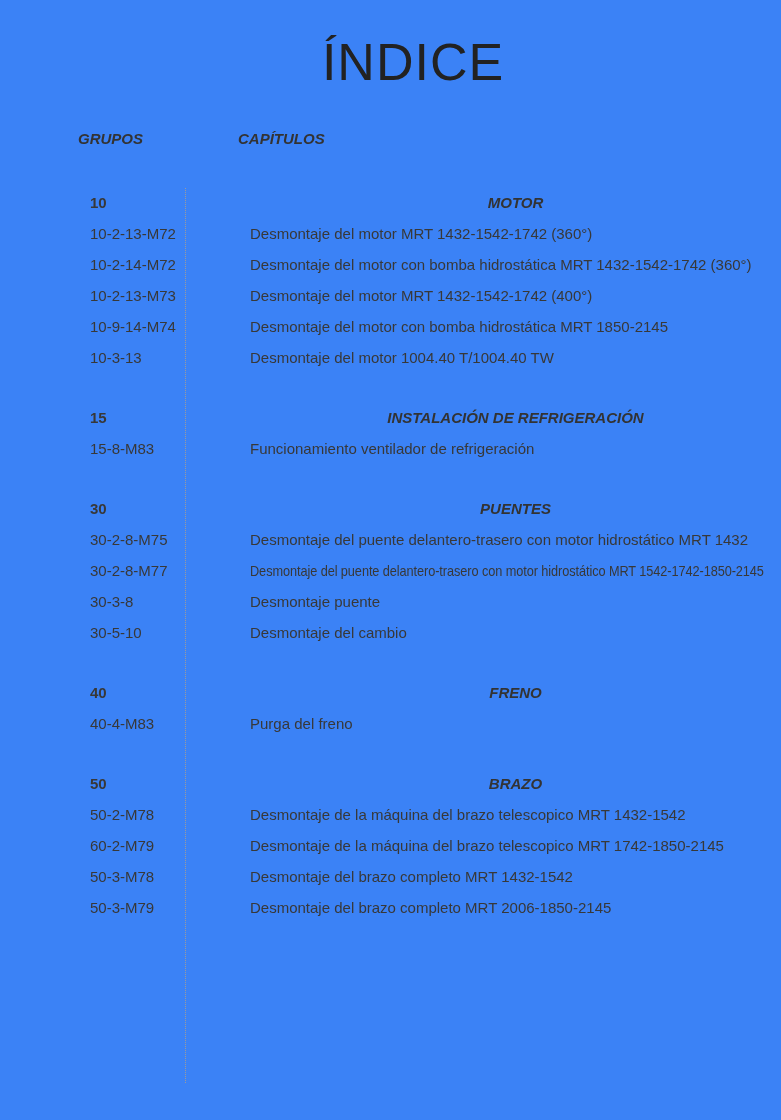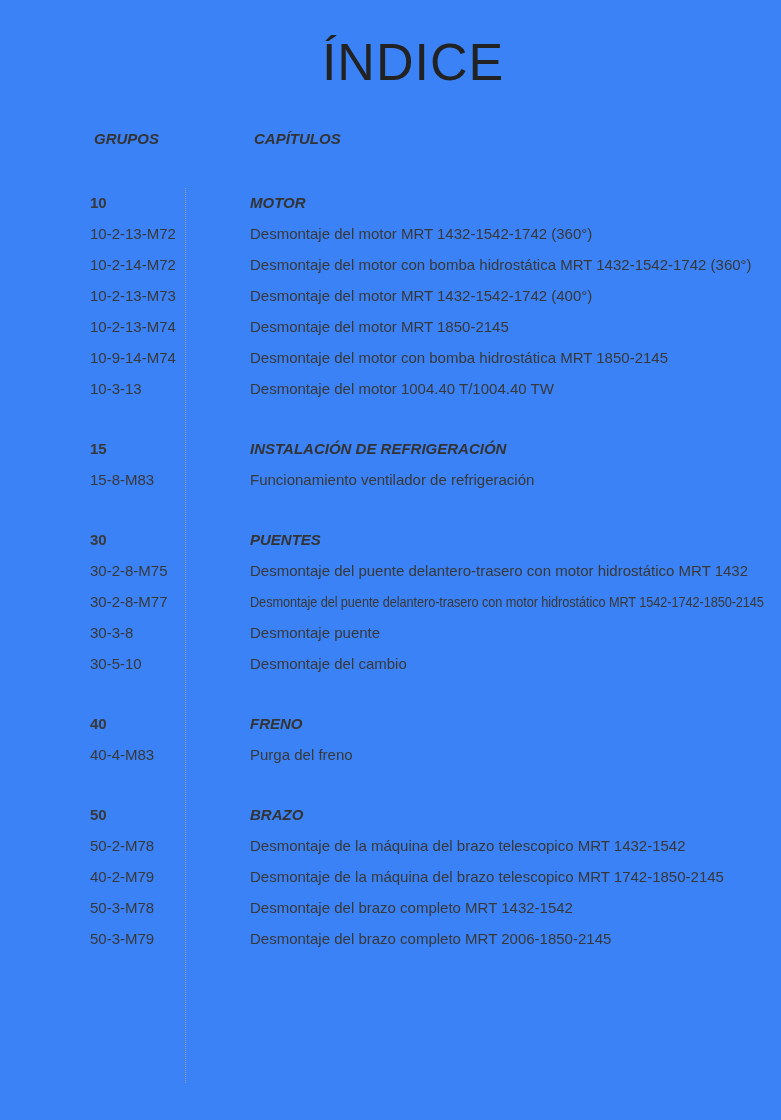--- a/index.html
+++ b/index.html
@@ -22,21 +22,21 @@
     text-align: center;
     font-size: 52px;
     font-weight: 400;
     letter-spacing: 1px;
     line-height: 1;
     color: #222222;
   }
   .col-headers {
     position: absolute;
     top: 130px;
-    left: 16px;
+    left: 0;
     right: 0;
     display: flex;
     font-size: 15px;
     font-weight: bold;
     font-style: italic;
     color: #333333;
   }
   .col-headers .h-groups { width: 160px; margin-left: 78px; }
   .col-headers .h-chapters { flex: 1; }
   .divider {
@@ -65,21 +65,21 @@
     width: 160px;
     margin-left: 78px;
     flex-shrink: 0;
     white-space: nowrap;
   }
   .chapter {
     flex: 1;
     white-space: nowrap;
   }
   .group-no { font-weight: bold; }
-  .section-title { font-weight: bold; font-style: italic; color: #333333; }
+  .section-title { font-weight: bold; font-style: italic; color: #333333; text-align: center; }
   .chapter .inner { display: inline-block; }
   .condensed .inner {
     transform: scaleX(0.85);
     transform-origin: left center;
     letter-spacing: -0.1px;
   }
 </style>
 </head>
 <body>
 
@@ -105,24 +105,20 @@
         <span class="code">10-2-13-M72</span>
         <span class="chapter"><span class="inner">Desmontaje del motor MRT 1432-1542-1742 (360°)</span></span>
       </div>
       <div class="row">
         <span class="code">10-2-14-M72</span>
         <span class="chapter"><span class="inner">Desmontaje del motor con bomba hidrostática MRT 1432-1542-1742 (360°)</span></span>
       </div>
       <div class="row">
         <span class="code">10-2-13-M73</span>
         <span class="chapter"><span class="inner">Desmontaje del motor MRT 1432-1542-1742 (400°)</span></span>
-      </div>
-      <div class="row">
-        <span class="code">10-2-13-M74</span>
-        <span class="chapter"><span class="inner">Desmontaje del motor MRT 1850-2145</span></span>
       </div>
       <div class="row">
         <span class="code">10-9-14-M74</span>
         <span class="chapter"><span class="inner">Desmontaje del motor con bomba hidrostática MRT 1850-2145</span></span>
       </div>
       <div class="row">
         <span class="code">10-3-13</span>
         <span class="chapter"><span class="inner">Desmontaje del motor 1004.40 T/1004.40 TW</span></span>
       </div>
     </div>
@@ -175,21 +171,21 @@
     <div class="section">
       <div class="row">
         <span class="code group-no">50</span>
         <span class="chapter section-title">BRAZO</span>
       </div>
       <div class="row">
         <span class="code">50-2-M78</span>
         <span class="chapter"><span class="inner">Desmontaje de la máquina del brazo telescopico MRT 1432-1542</span></span>
       </div>
       <div class="row">
-        <span class="code">40-2-M79</span>
+        <span class="code">60-2-M79</span>
         <span class="chapter"><span class="inner">Desmontaje de la máquina del brazo telescopico MRT 1742-1850-2145</span></span>
       </div>
       <div class="row">
         <span class="code">50-3-M78</span>
         <span class="chapter"><span class="inner">Desmontaje del brazo completo MRT 1432-1542</span></span>
       </div>
       <div class="row">
         <span class="code">50-3-M79</span>
         <span class="chapter"><span class="inner">Desmontaje del brazo completo MRT 2006-1850-2145</span></span>
       </div>

